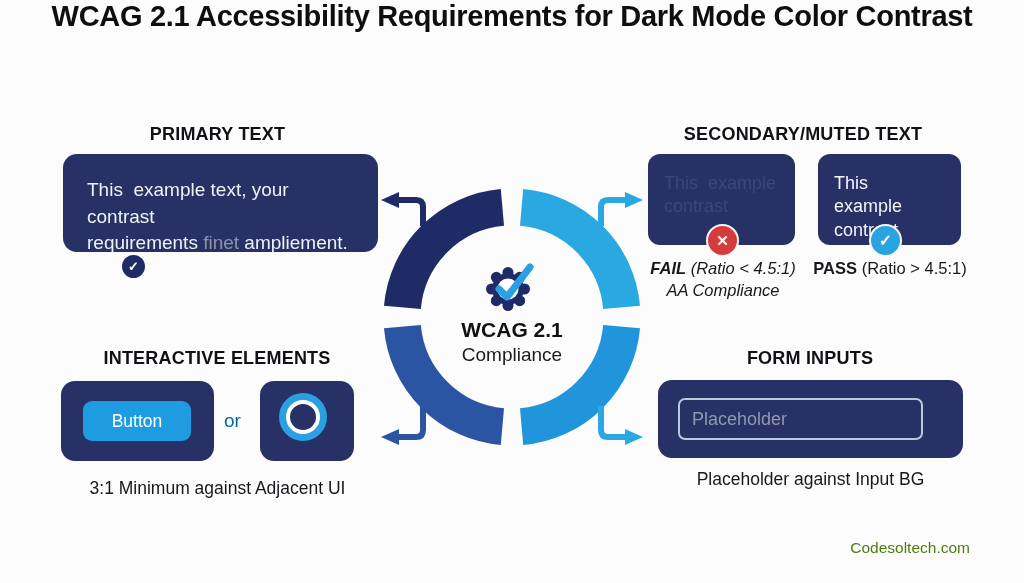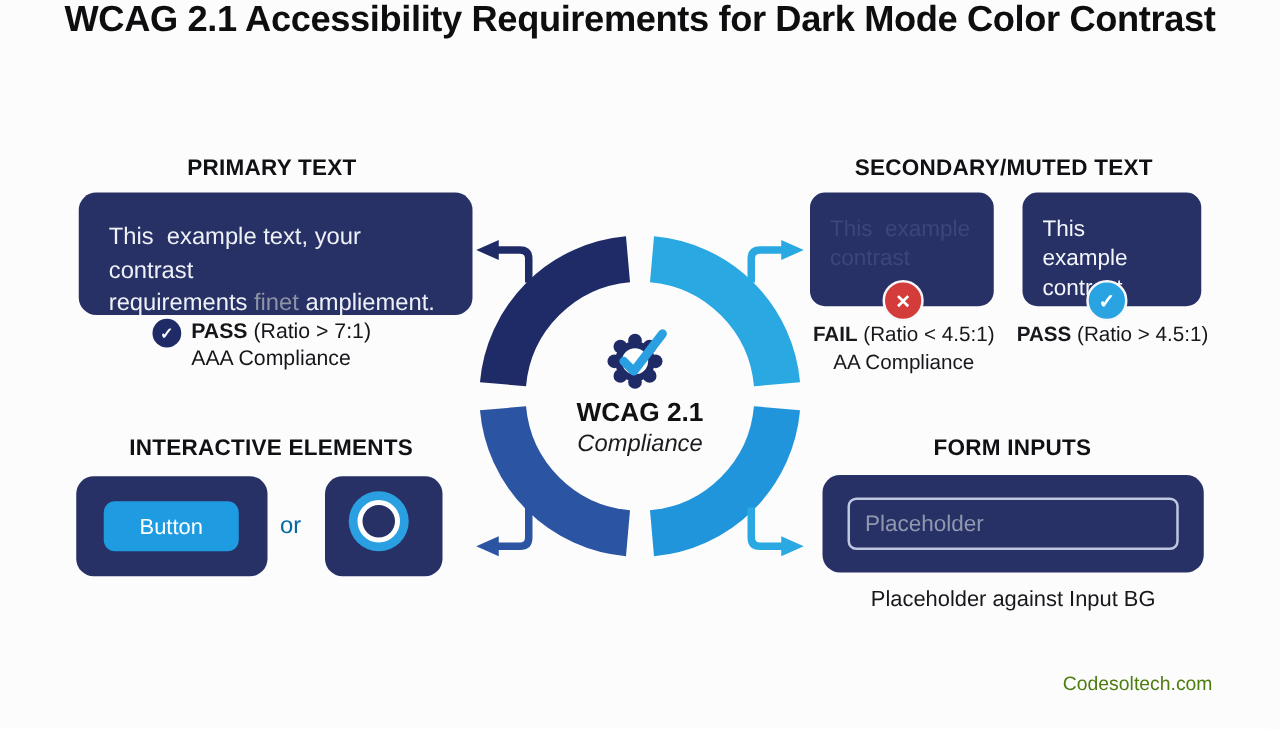--- a/index.html
+++ b/index.html
@@ -48,21 +48,21 @@
     display: flex; align-items: center; justify-content: center;
     color: #fff; font-weight: 700; border: 2px solid #f7f7f9;
   }
   .badge-fail { left: 706px; top: 224px; background: #d43c3c; font-size: 15px; }
   .badge-pass { left: 869px; top: 224px; background: #29a3e2; font-size: 16px; }
 
   .result-caption {
     position: absolute; text-align: center; font-size: 16.5px;
     color: #17181c; line-height: 1.32;
   }
-  .cap-fail { left: 645px; top: 258px; width: 156px; }
+  .cap-fail { left: 645px; top: 258px; width: 156px; font-style: italic; }
   .cap-pass { left: 808px; top: 258px; width: 164px; }
   .result-caption b { font-weight: 800; }
 
   .pass-row {
     position: absolute; left: 122px; top: 254px; display: flex;
     align-items: flex-start; gap: 8px;
   }
   .mini-check {
     width: 23px; height: 23px; border-radius: 50%; background: #1f2b66;
     color: #fff; font-size: 13px; font-weight: 700; flex: 0 0 auto;
@@ -87,37 +87,37 @@
   }
   .caption-small {
     position: absolute; text-align: center; font-size: 17.5px; color: #17181c;
     line-height: 1.3;
   }
   .cap-interactive { left: 40px; top: 477px; width: 355px; }
   .cap-form { left: 658px; top: 468px; width: 305px; }
 
   .card-input { left: 658px; top: 380px; width: 305px; height: 78px; }
   .demo-input {
-    position: absolute; left: 20px; top: 18px; width: 265px; height: 42px;
+    position: absolute; left: 20px; top: 18px; width: 245px; height: 42px;
     background: transparent; border: 2px solid #bfc6e0; border-radius: 7px;
     padding: 0 12px; font-size: 18px; color: #9098ae;
     font-family: "Liberation Sans", sans-serif;
   }
   .demo-input::placeholder { color: #9098ae; opacity: 1; }
 
   .ring-svg { position: absolute; left: 372px; top: 177px; }
   .arrows-svg { position: absolute; left: 0; top: 0; pointer-events: none; }
 
   .center-label {
     position: absolute; left: 432px; top: 261px; width: 160px;
     text-align: center;
   }
   .center-label .badge-icon { display: inline-block; }
   .center-title { font-size: 21px; font-weight: 800; color: #111; margin-top: 1px; }
-  .center-sub   { font-size: 19px; color: #1b1c1f; margin-top: 2px; font-style: italic; }
+  .center-sub   { font-size: 19px; color: #1b1c1f; margin-top: 2px; }
 
   .footer {
     position: absolute; right: 54px; top: 539px; font-size: 15.5px; color: #4d7c0f;
   }
 </style>
 </head>
 <body>
 
 <div class="canvas">
 
@@ -125,24 +125,20 @@
 
   <div class="sec-heading h-primary">PRIMARY TEXT</div>
 
   <div class="navy-card card-primary">
     <span class="pre">This  example text, your contrast</span><br>
     <span class="pre">requirements </span><span class="muted-word pre">finet</span><span class="pre"> ampliement.</span>
   </div>
 
   <div class="pass-row">
     <span class="mini-check">✓</span>
-    <span class="lines">
-      <b>PASS</b><span> (Ratio &gt; 7:1)</span><br>
-      <span>AAA Compliance</span>
-    </span>
   </div>
 
   <div class="sec-heading h-secondary">SECONDARY/MUTED TEXT</div>
 
   <div class="navy-card card-fail">
     <span class="pre">This  example</span><br>
     <span class="pre">contrast</span>
   </div>
   <div class="result-badge badge-fail">✕</div>
   <div class="result-caption cap-fail">
@@ -161,20 +157,21 @@
 
   <div class="sec-heading h-interactive">INTERACTIVE ELEMENTS</div>
 
   <div class="navy-card card-button">
     <button class="demo-button">Button</button>
   </div>
   <div class="or-label">or</div>
   <div class="navy-card card-circle">
     <div class="focus-circle"></div>
   </div>
+  <div class="caption-small cap-interactive">3:1 Minimum against Adjacent UI</div>
 
   <div class="sec-heading h-form">FORM INPUTS</div>
 
   <div class="navy-card card-input">
     <input class="demo-input" type="text" placeholder="Placeholder" style="">
   </div>
   <div class="caption-small cap-form">
     <span>Placeholder against Input BG</span><br>
   </div>
 

